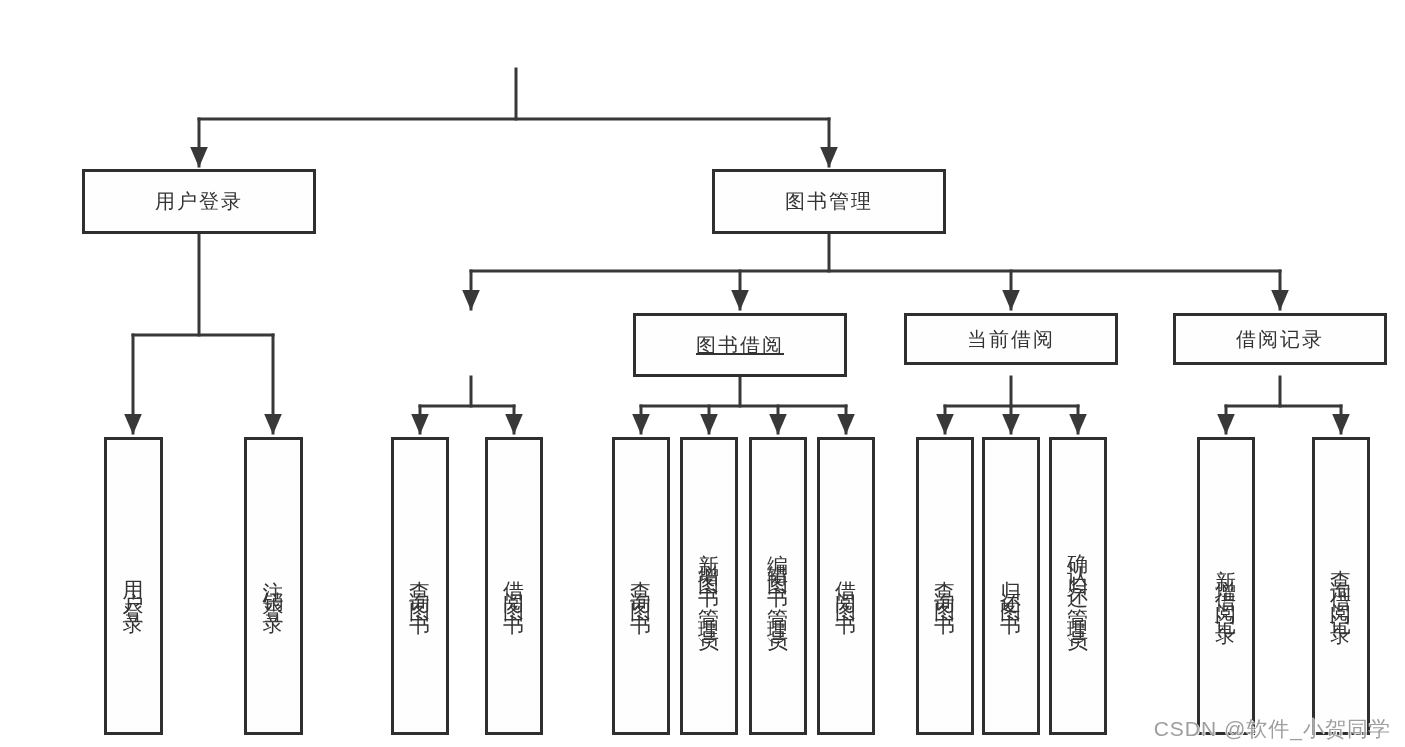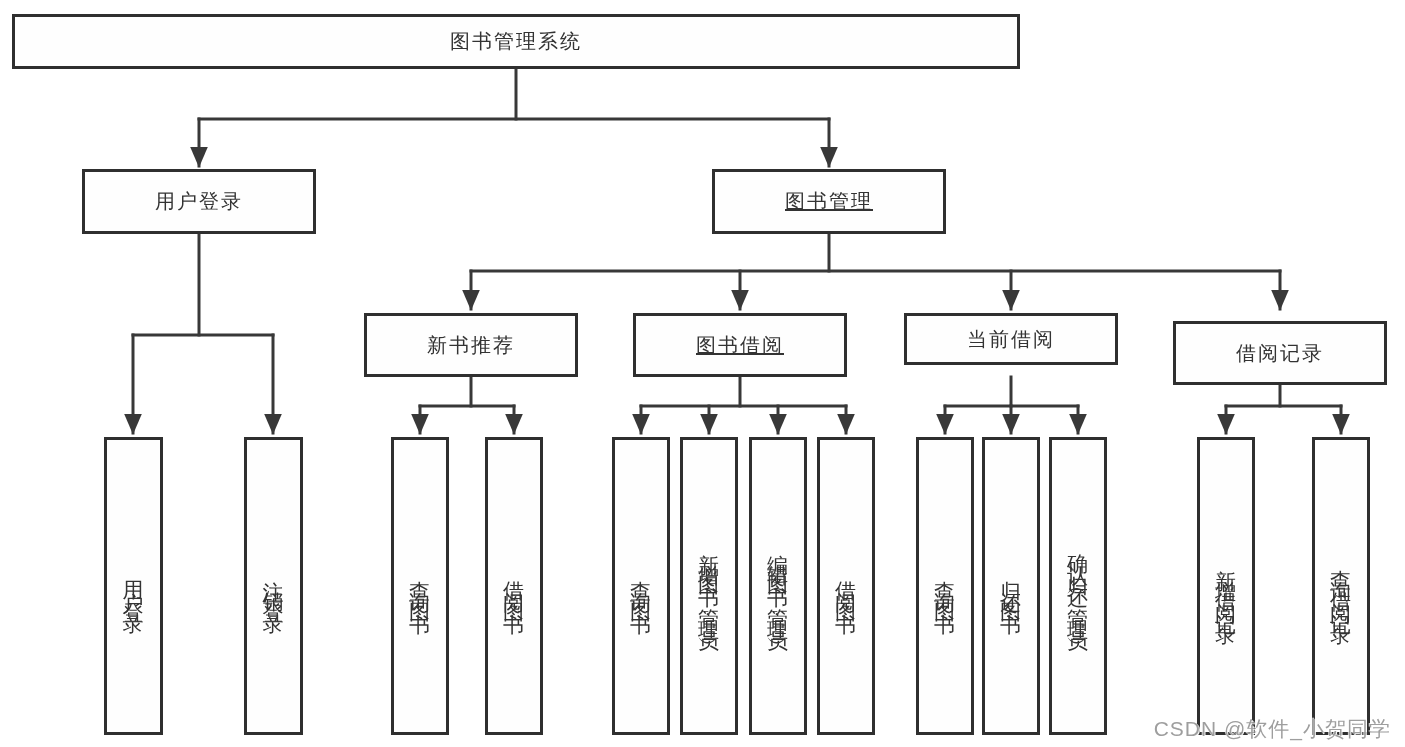--- a/index.html
+++ b/index.html
@@ -115,41 +115,35 @@
       <path d="M1011,406 L1011,433" marker-end="url(#arw)"></path>
       <path d="M1078,406 L1078,433" marker-end="url(#arw)"></path>
 
       <path d="M1280,377 L1280,406"></path>
       <path d="M1226,406 L1341,406"></path>
       <path d="M1226,406 L1226,433" marker-end="url(#arw)"></path>
       <path d="M1341,406 L1341,433" marker-end="url(#arw)"></path>
     </g>
   </svg>
 
-  <div class="node" style="left:12px; top:14px; width:1008px; height:55px;">
-    <span class="hlabel">图书管理系统</span>
-  </div>
 
   <div class="node" style="left:82px; top:169px; width:234px; height:65px;">
     <span class="hlabel">用户登录</span>
   </div>
-  <div class="node" style="left:712px; top:169px; width:234px; height:65px;text-decoration:underline;">
+  <div class="node" style="left:712px; top:169px; width:234px; height:65px;">
     <span class="hlabel">图书管理</span>
   </div>
 
-  <div class="node" style="left:364px; top:313px; width:214px; height:64px;">
-    <span class="hlabel">新书推荐</span>
-  </div>
   <div class="node" style="left:633px; top:313px; width:214px; height:64px;text-decoration:underline;">
     <span class="hlabel">图书借阅</span>
   </div>
   <div class="node" style="left:904px; top:313px; width:214px; height:52px;">
     <span class="hlabel">当前借阅</span>
   </div>
-  <div class="node" style="left:1173px; top:313px; width:214px; height:64px;margin-top:8px;">
+  <div class="node" style="left:1173px; top:313px; width:214px; height:52px;">
     <span class="hlabel">借阅记录</span>
   </div>
 
   <div class="vnode" style="left:104px; top:437px; width:59px; height:298px;">
     <span class="vtext">用户登录</span>
   </div>
   <div class="vnode" style="left:244px; top:437px; width:59px; height:298px;">
     <span class="vtext">注销登录</span>
   </div>
 

